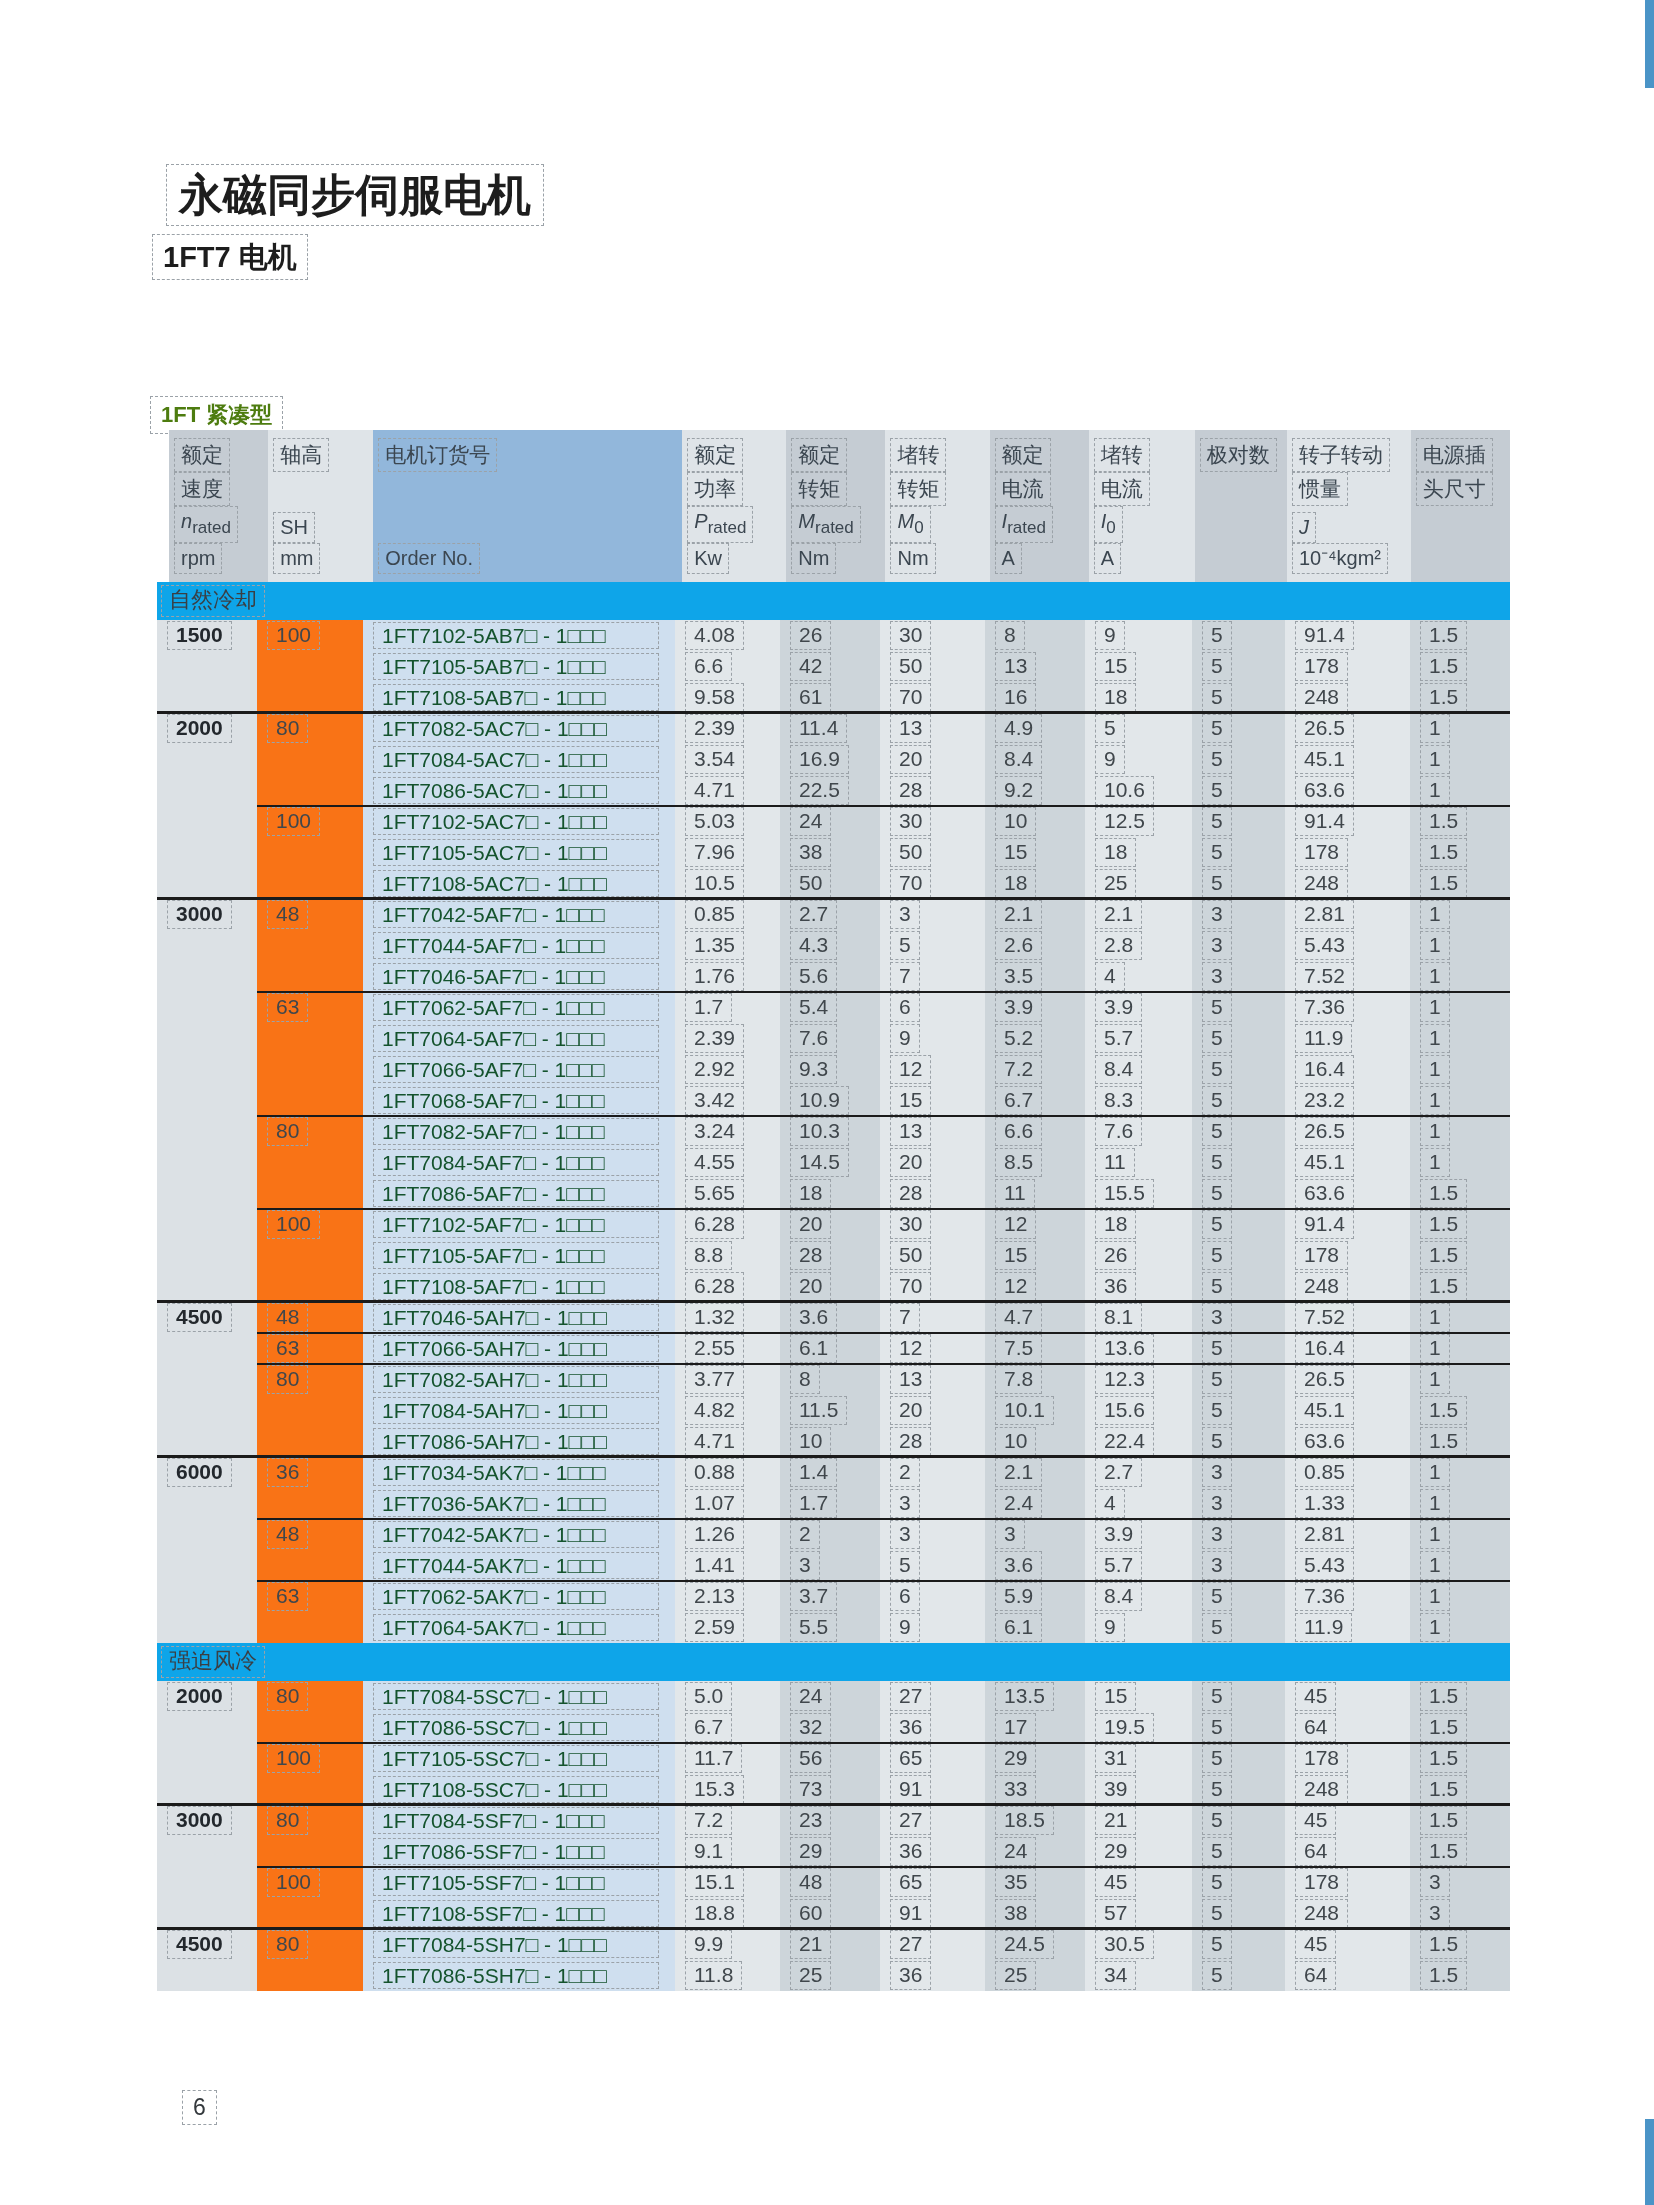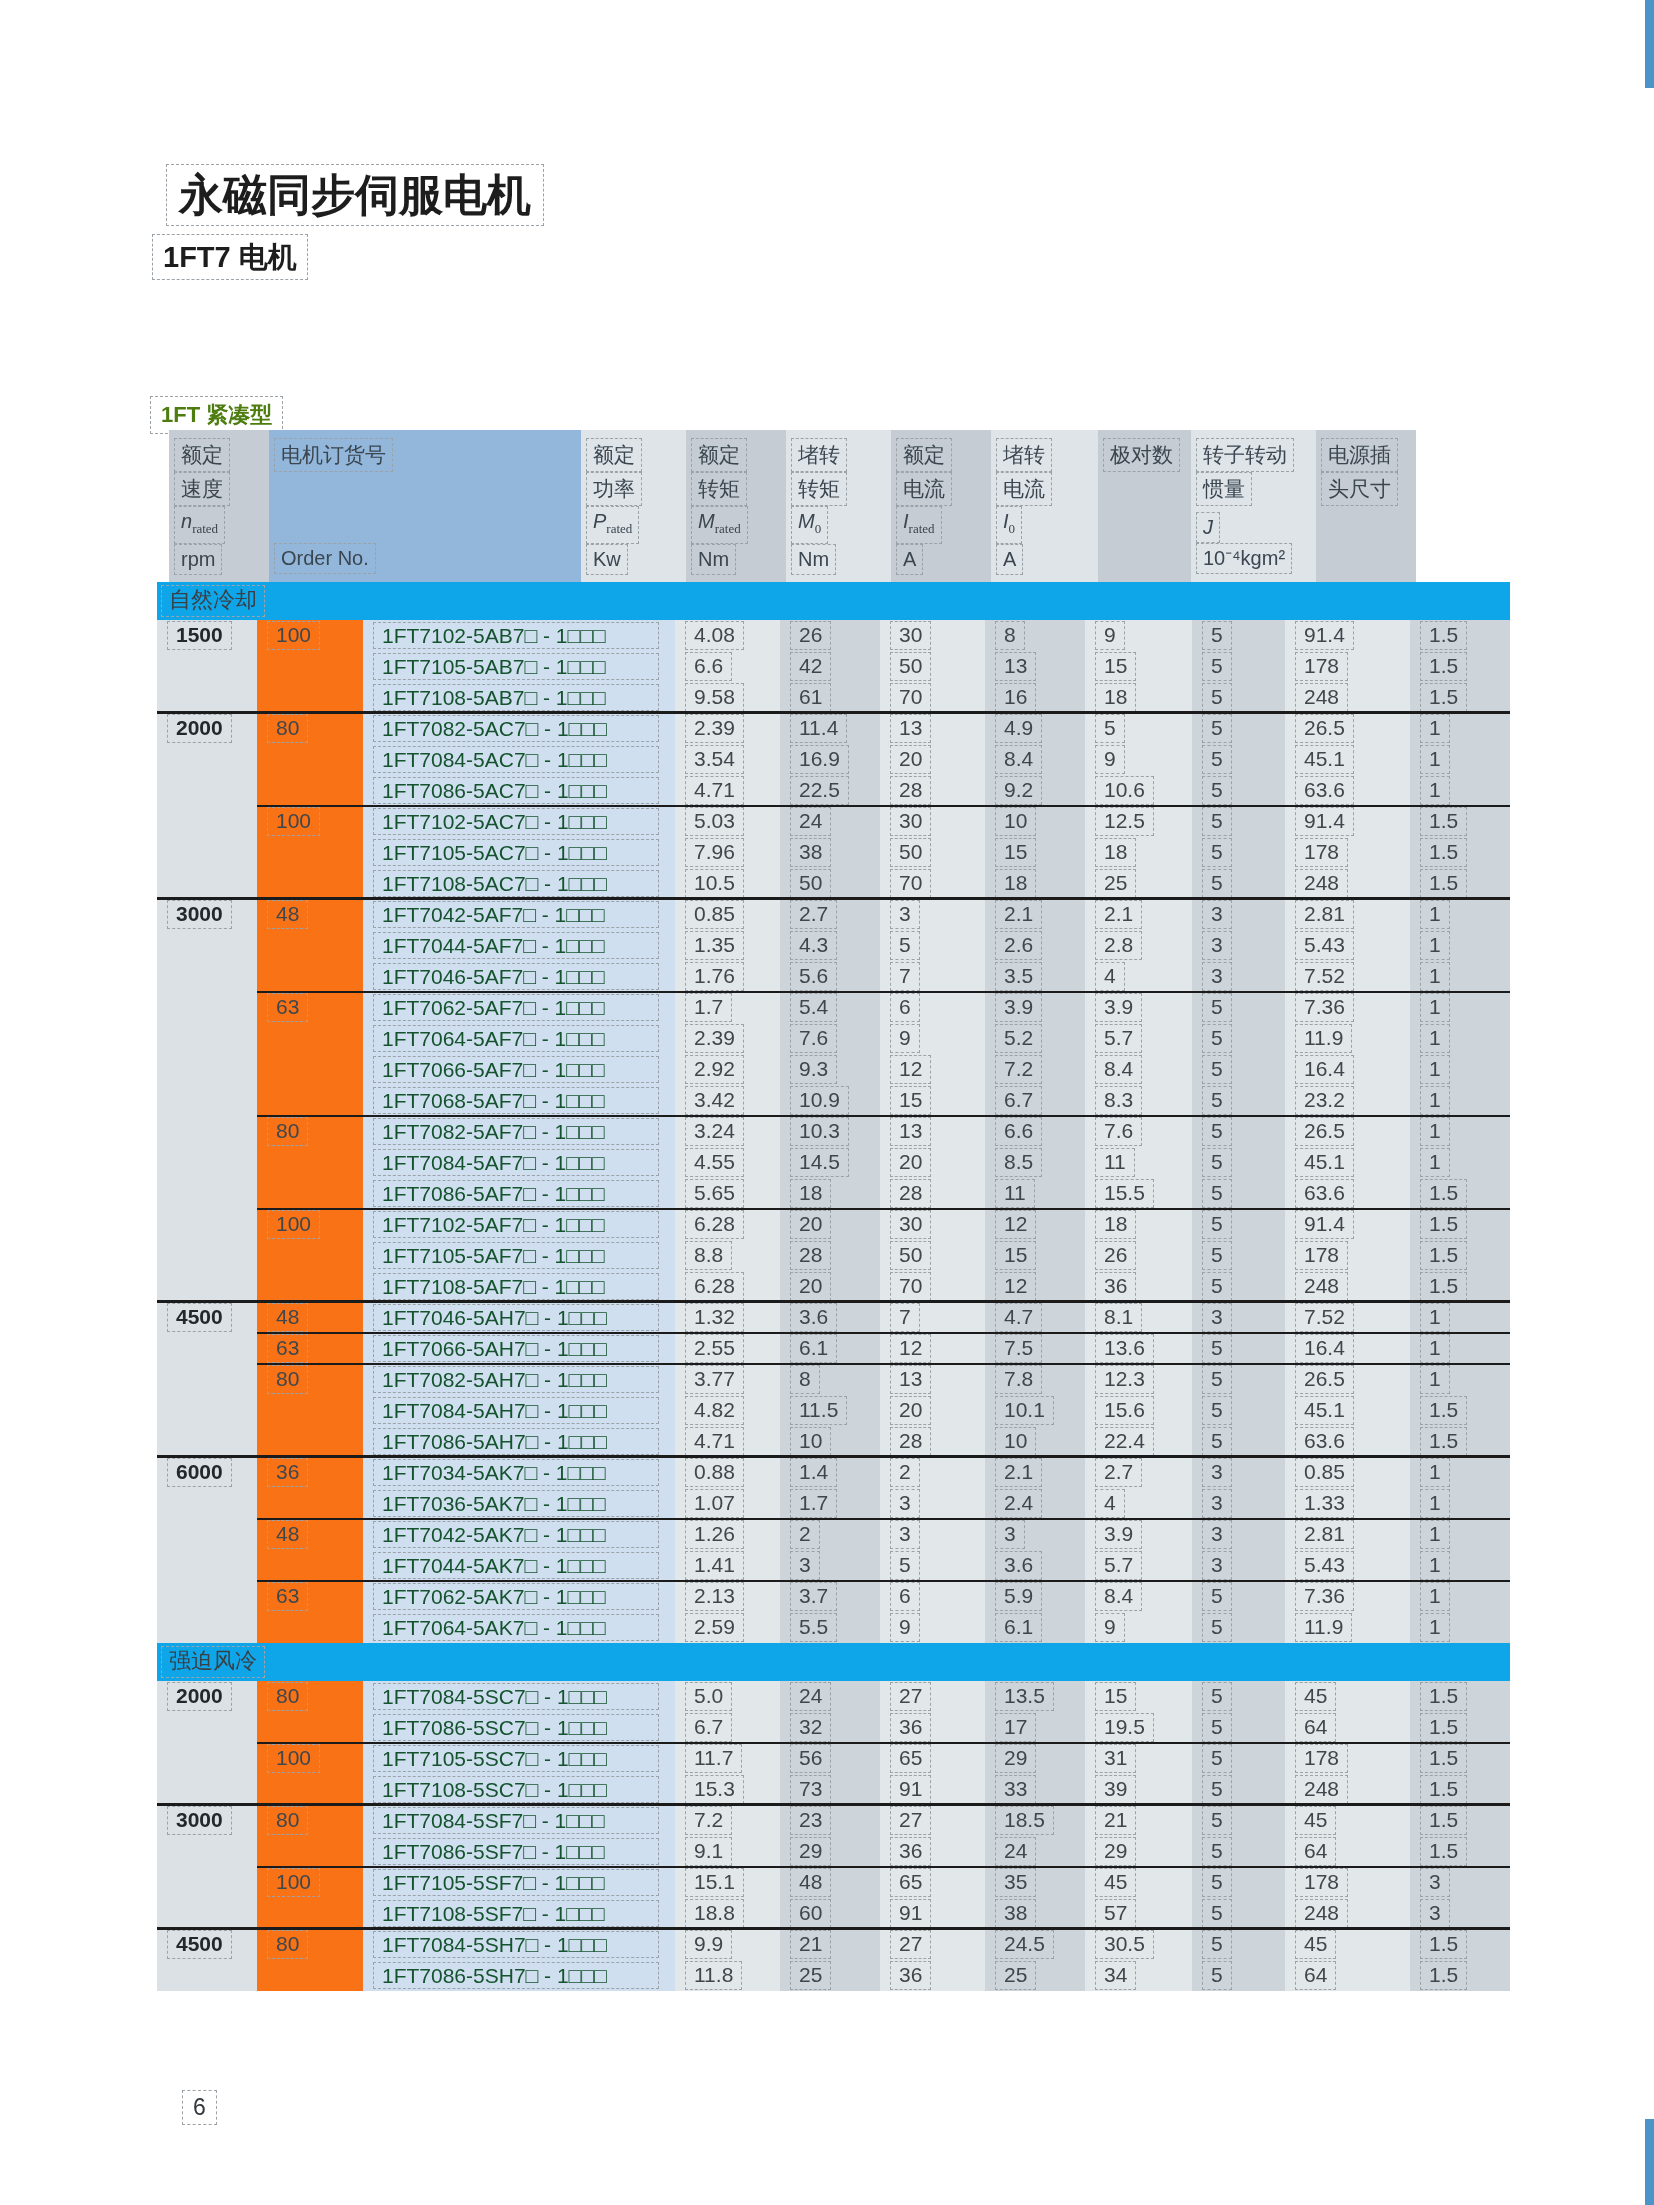--- a/index.html
+++ b/index.html
@@ -27,21 +27,21 @@
   
   .spec-table{position:absolute;left:157px;top:430px;width:1353px;}
   .thead{display:flex;height:152px;padding-left:12px;}
   .hcell{box-sizing:border-box;display:flex;flex-direction:column;
          justify-content:space-between;padding:8px 5px 8px 5px;}
   .hlabel div{line-height:30px;}
   .hlabel .dbox{font-size:21px;color:#3b4650;padding:1px 6px;}
   .hsub div{line-height:29px;}
   .hsub .dbox{font-size:20px;color:#3b4650;padding:0 6px;}
   .hsub .sym i{font-style:italic;}
-  .hsub sub{font-size:13px;font-family:Liberation Serif, serif;}
+  .hsub sub{font-size:17px;}
   .unit-small{font-size:19px;}
 
   
   .c0{width:100px}.c1{width:106px}.c2{width:312px}.c3{width:105px}.c4{width:100px}
   .c5{width:105px}.c6{width:100px}.c7{width:107px}.c8{width:93px}.c9{width:125px}.c10{width:100px}
 
   
   .h-dark{background:#c5ccd3}.h-light{background:#dfe4e8}.h-blue{background:#92b7db}
 
   
@@ -76,20 +76,29 @@
         <div class="hcell c0 h-dark">
           <div class="hlabel">
             <div><span class="dbox">额定</span></div>
             <div><span class="dbox">速度</span></div>
           </div>
           <div class="hsub">
             <div><span class="dbox sym"><i>n</i><sub>rated</sub></span></div>
             <div><span class="dbox">rpm</span></div>
           </div>
         </div>
+        <div class="hcell c1 h-light">
+          <div class="hlabel">
+            <div><span class="dbox">轴高</span></div>
+          </div>
+          <div class="hsub">
+            <div><span class="dbox sym">SH</span></div>
+            <div><span class="dbox">mm</span></div>
+          </div>
+        </div>
         <div class="hcell c2 h-blue">
           <div class="hlabel">
             <div><span class="dbox">电机订货号</span></div>
           </div>
           <div class="hsub">
             <div><span class="dbox sym">Order No.</span></div>
           </div>
         </div>
         <div class="hcell c3 h-light">
           <div class="hlabel">

